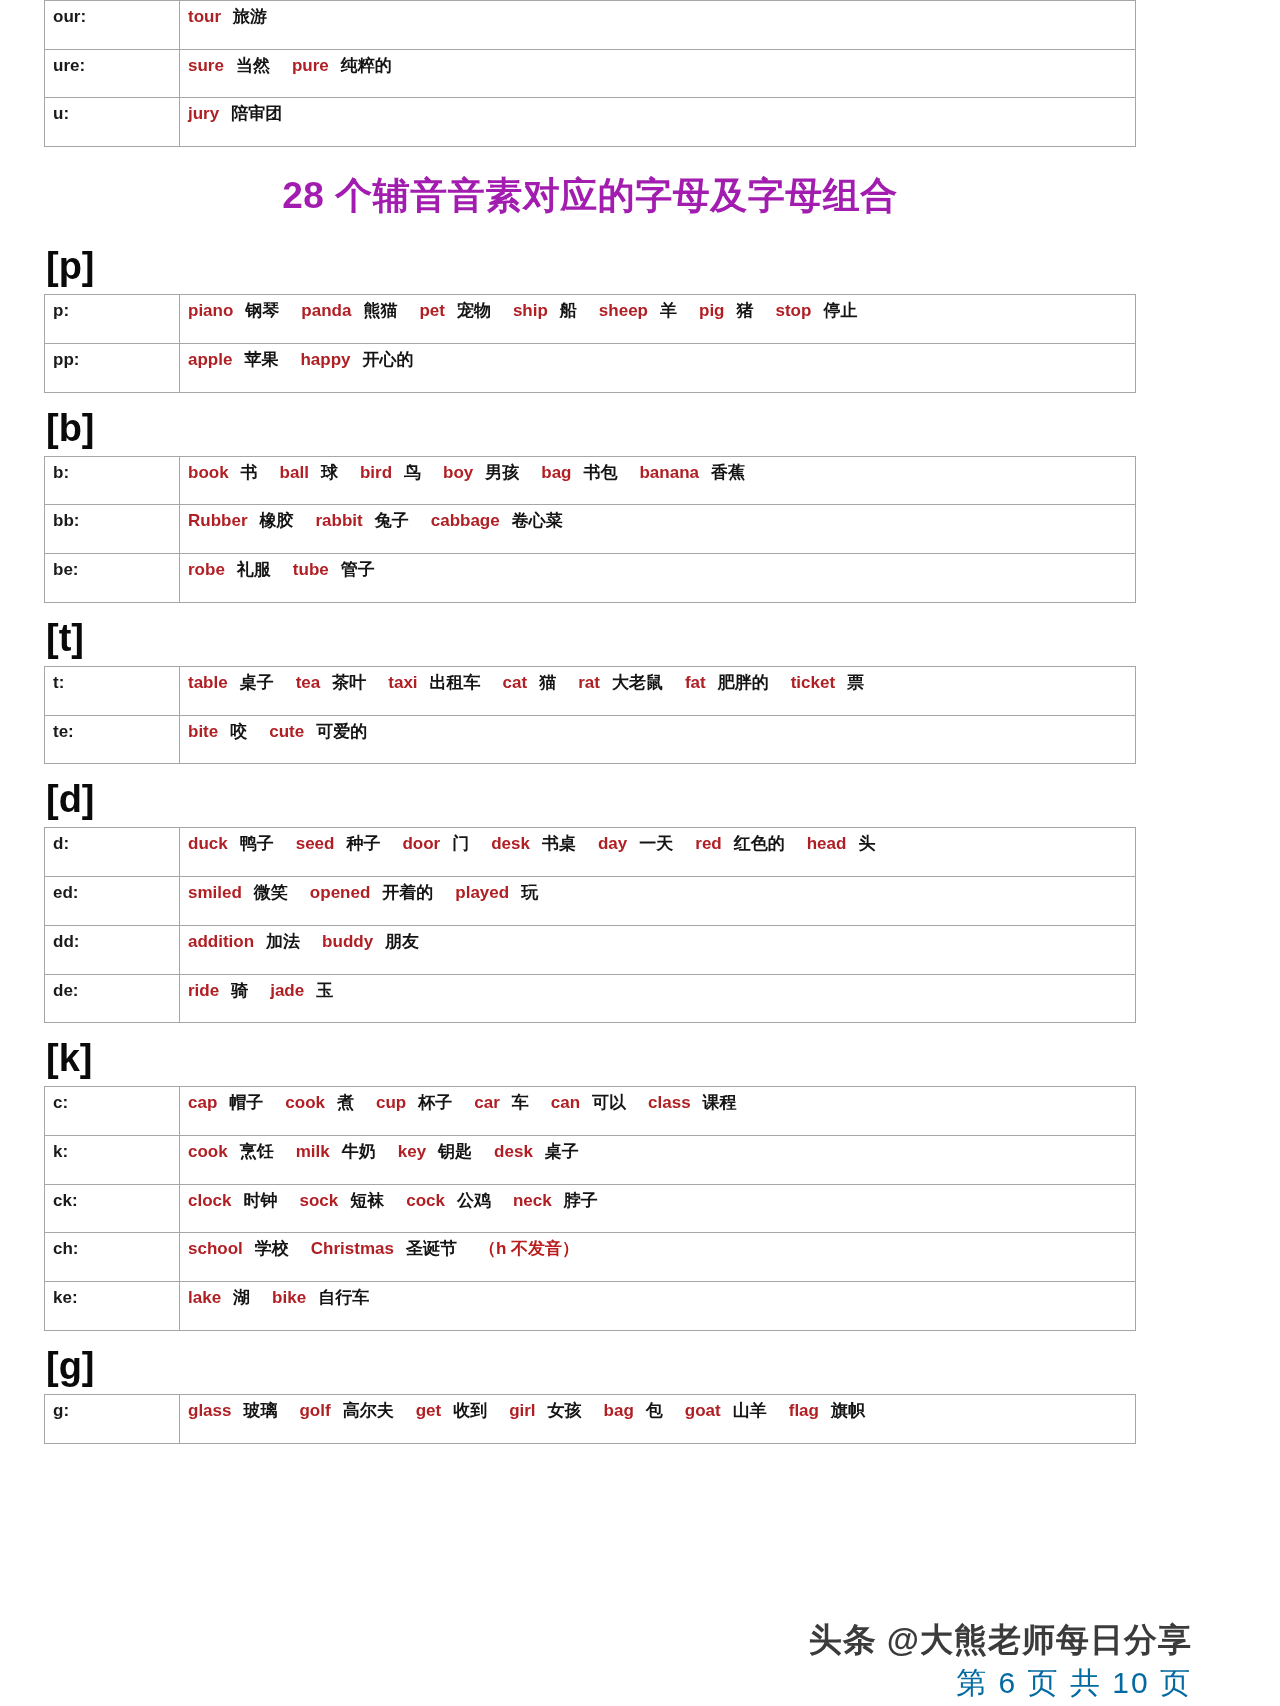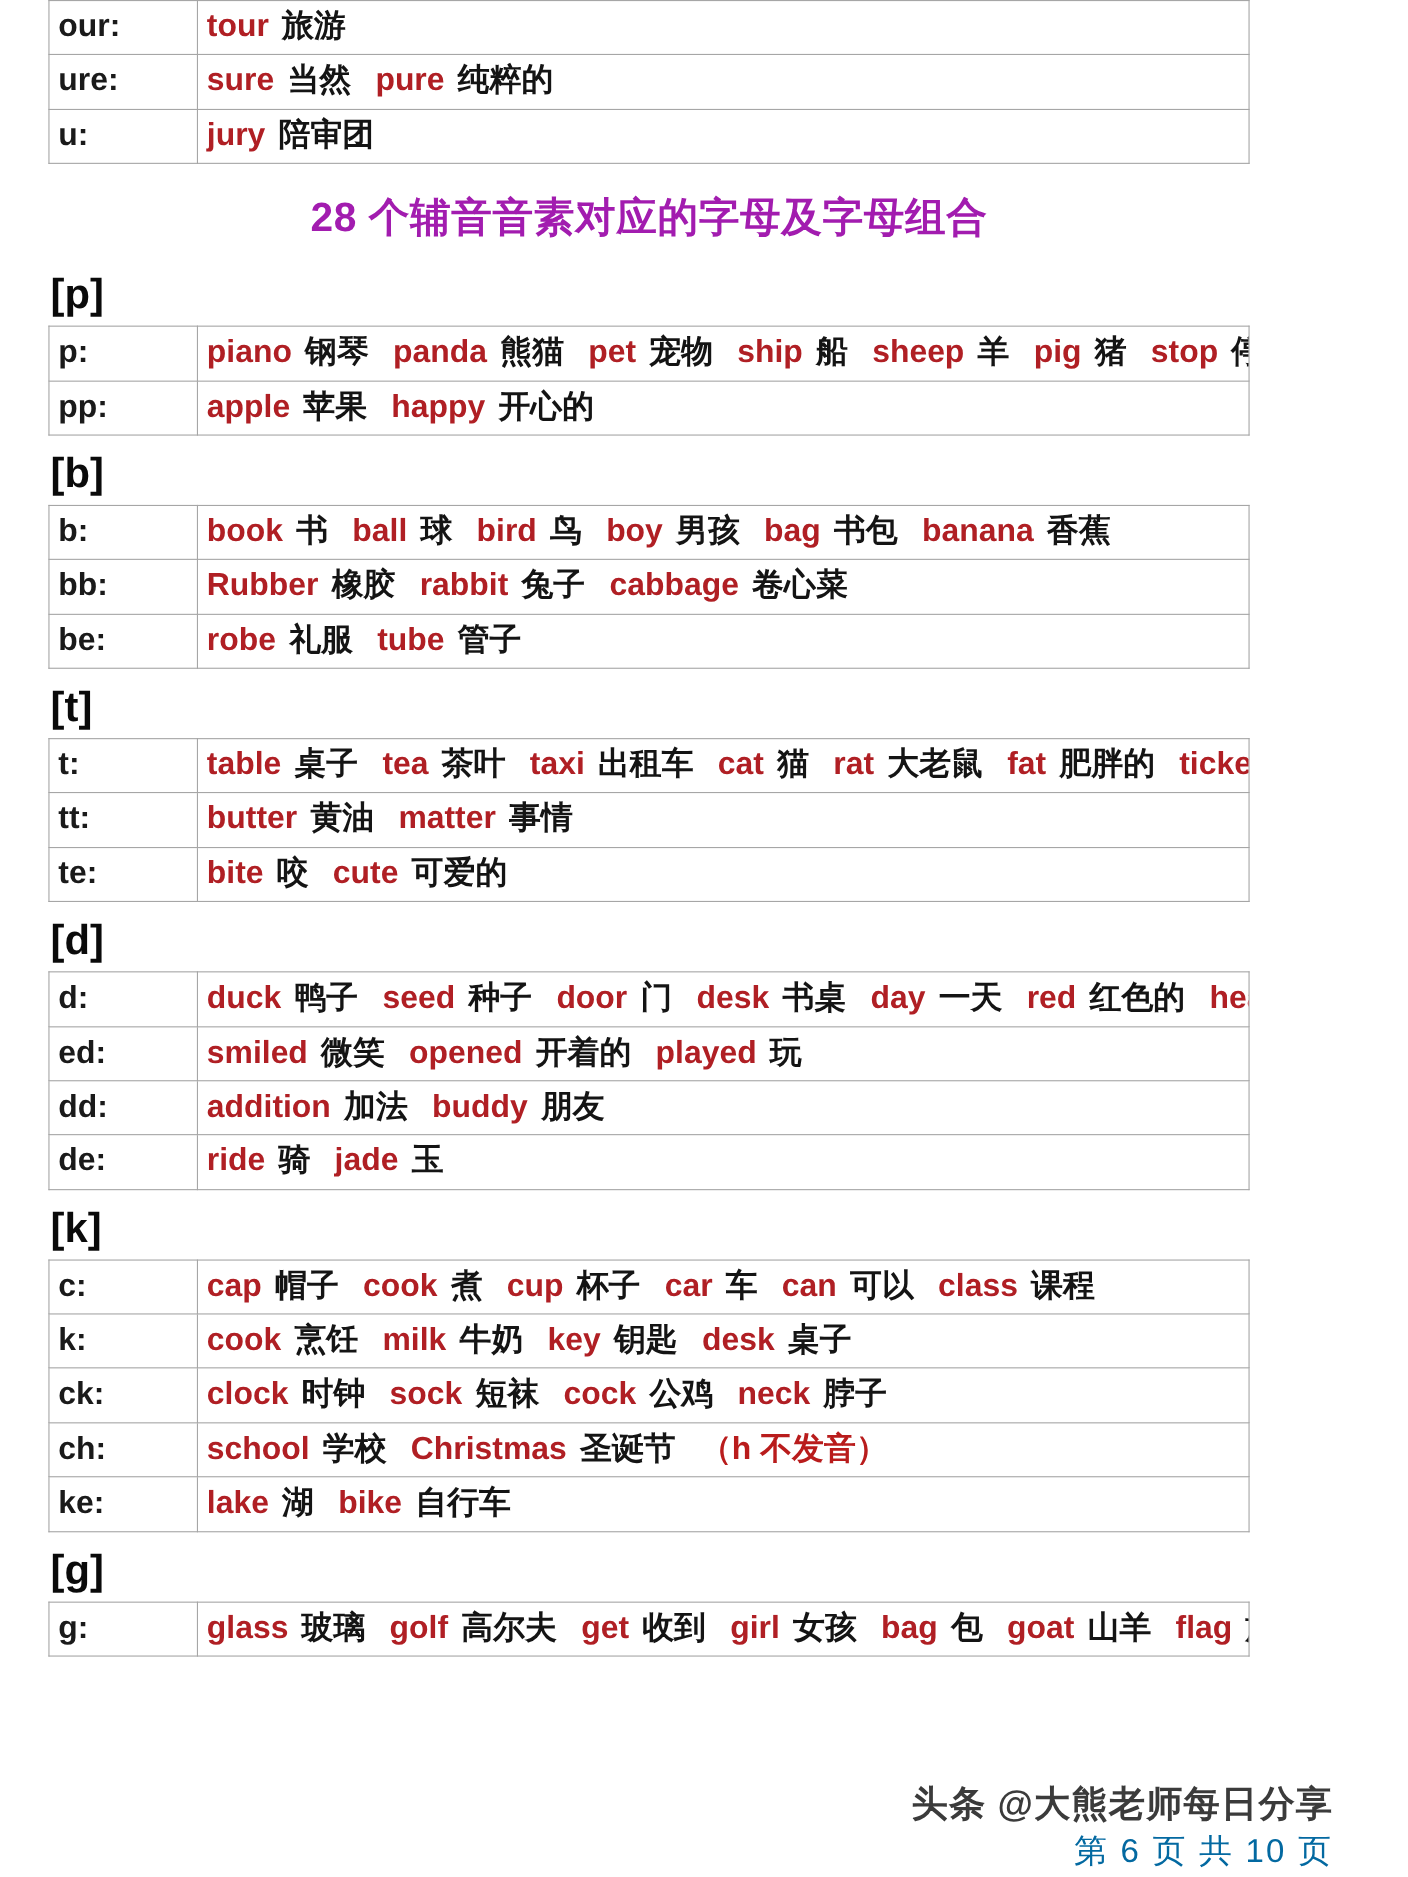--- a/index.html
+++ b/index.html
@@ -30,23 +30,23 @@
 
   
   table.vtable {
     width: 100%;
     border-collapse: collapse;
     table-layout: fixed;
     margin: 0;
   }
   table.vtable td {
     border: 1px solid #a6a6a6;
-    padding: 6px 8px 7px 8px;
+    padding: 6px 8px 21px 8px;
     vertical-align: middle;
-    font-size: 29px;
+    font-size: 17px;
     font-weight: bold;
     line-height: 1.22;
     color: #1a1a1a;
     white-space: nowrap;
     overflow: hidden;
   }
   td.keycell {
     width: 118px;
     color: #b01f24;
     padding-left: 14px;
@@ -92,21 +92,20 @@
   }
   .sect { margin: 0; }
 
   
   .footer {
     position: absolute;
     left: 0;
     top: 1618px;
     width: 1220px;
     height: 88px;
-    padding-left: 20px;
   }
   .watermark-handle {
     position: absolute;
     right: 28px;
     top: 0px;
     font-size: 33px;
     font-weight: bold;
     color: #2b2b2b;
     opacity: 0.92;
     white-space: nowrap;
@@ -195,24 +194,20 @@
         </div>
         <div class="sect">
           <div class="phoneme">[t]</div>
           <table class="vtable">
             <tbody>
               <tr>
                 <td class="keycell">t:</td>
                 <td class="valcell"><span class="en">table</span><span class="gap-sm">&nbsp;</span><span class="zh">桌子</span><span class="gap">&nbsp;</span><span class="en">tea</span><span class="gap-sm">&nbsp;</span><span class="zh">茶叶</span><span class="gap">&nbsp;</span><span class="en">taxi</span><span class="gap-sm">&nbsp;</span><span class="zh">出租车</span><span class="gap">&nbsp;</span><span class="en">cat</span><span class="gap-sm">&nbsp;</span><span class="zh">猫</span><span class="gap">&nbsp;</span><span class="en">rat</span><span class="gap-sm">&nbsp;</span><span class="zh">大老鼠</span><span class="gap">&nbsp;</span><span class="en">fat</span><span class="gap-sm">&nbsp;</span><span class="zh">肥胖的</span><span class="gap">&nbsp;</span><span class="en">ticket</span><span class="gap-sm">&nbsp;</span><span class="zh">票</span></td>
               </tr>
               <tr>
-                <td class="keycell">tt:</td>
-                <td class="valcell"><span class="en">butter</span><span class="gap-sm">&nbsp;</span><span class="zh">黄油</span><span class="gap">&nbsp;</span><span class="en">matter</span><span class="gap-sm">&nbsp;</span><span class="zh">事情</span></td>
-              </tr>
-              <tr>
                 <td class="keycell">te:</td>
                 <td class="valcell"><span class="en">bite</span><span class="gap-sm">&nbsp;</span><span class="zh">咬</span><span class="gap">&nbsp;</span><span class="en">cute</span><span class="gap-sm">&nbsp;</span><span class="zh">可爱的</span></td>
               </tr>
             </tbody>
           </table>
         </div>
         <div class="sect">
           <div class="phoneme">[d]</div>
           <table class="vtable">
             <tbody>

